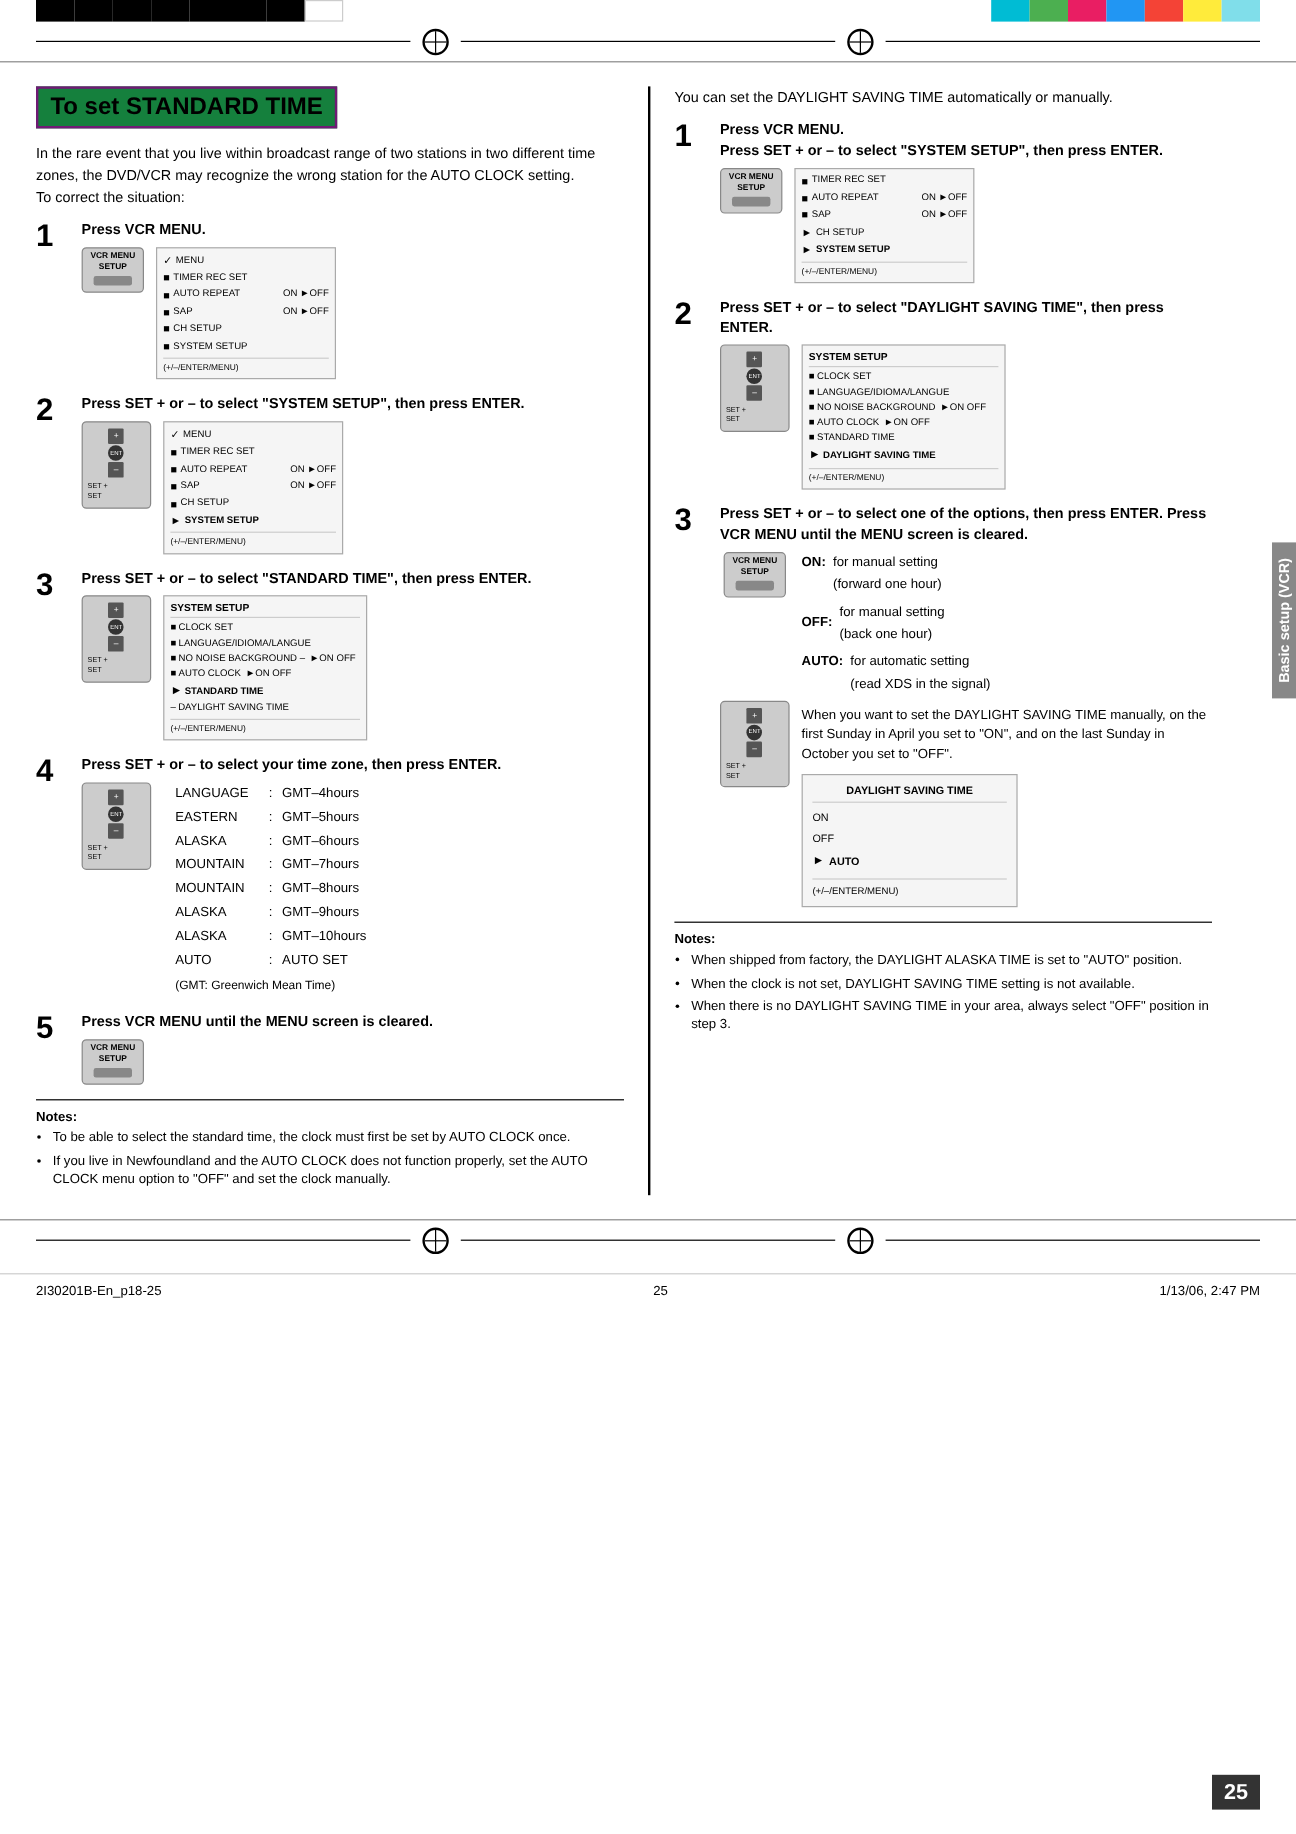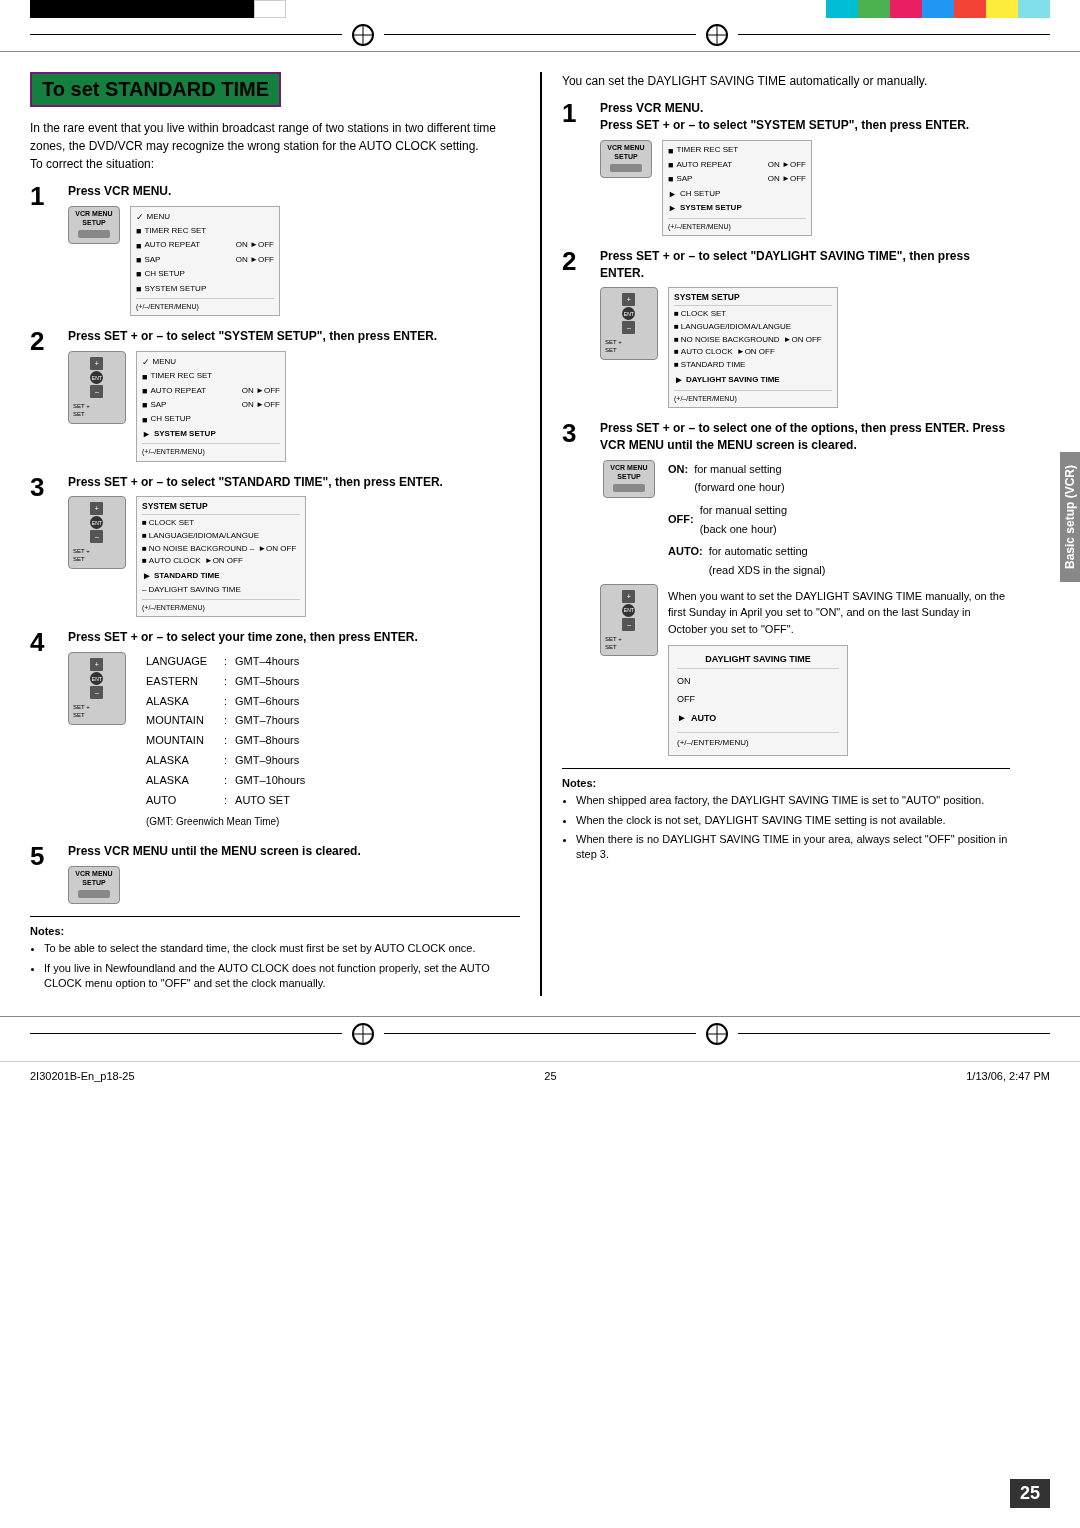--- a/index.html
+++ b/index.html
@@ -732,21 +732,21 @@
             </div>
           </div>
         </div>
       </div>
     </div>
 
     
     <div class="notes-section">
       <div class="notes-title">Notes:</div>
       <ul>
-        <li>When shipped area factory, the DAYLIGHT SAVING TIME is set to "AUTO" position.</li>
+        <li>When shipped from factory, the DAYLIGHT ALASKA TIME is set to "AUTO" position.</li>
         <li>When the clock is not set, DAYLIGHT SAVING TIME setting is not available.</li>
         <li>When there is no DAYLIGHT SAVING TIME in your area, always select "OFF" position in step 3.</li>
       </ul>
     </div>
   </div>
 
   <div class="right-sidebar-label">
     <span>Basic setup (VCR)</span>
   </div>
 </div>

